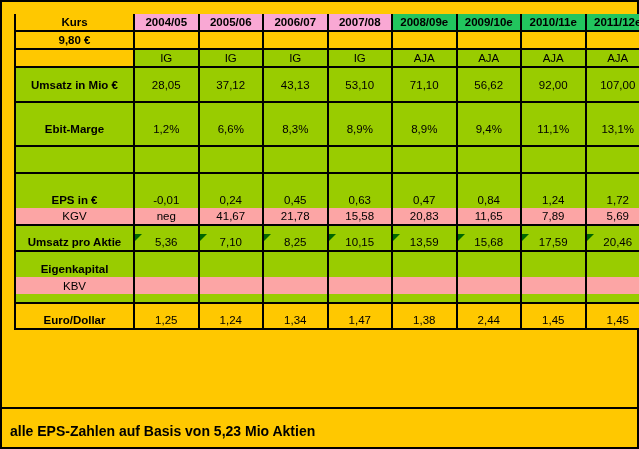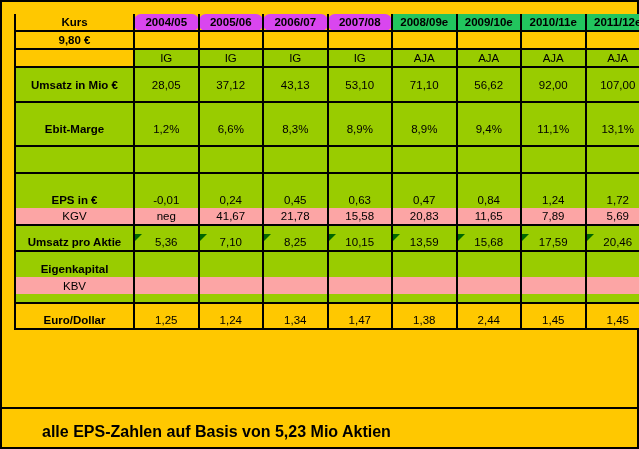--- a/index.html
+++ b/index.html
@@ -31,21 +31,21 @@
     overflow:hidden;
     white-space:nowrap;
     border-left:2px solid #000;
     border-right:2px solid #000;
     box-sizing:border-box;
   }
   
   .gold   {background:#ffc800;}
   .green  {background:#99cc00;}
   .pale   {background:#fca5a5;}
-  .cyan   {background:#d946ef;border-radius:7px;}
+  .cyan   {background:#f9a8d4;}
   .olive  {background:#22c55e;}
 
   
   td.lab{
     text-align:right;
     padding-right:6px;
     font-weight:bold;
     border-left:0;
   }
   td.lab.pale{font-weight:normal;}
@@ -71,21 +71,21 @@
   }
   
   #footer{
     position:absolute;left:0;right:0;bottom:0;
     height:40px;background:#ffc800;
     border-top:2px solid #000;
     box-sizing:border-box;
   }
   #footer span{
     display:block;padding:14px 8px 0 8px;
-    font-size:16px;font-weight:bold;margin-left:32px;
+    font-size:14px;font-weight:bold;
   }
 </style>
 </head>
 <body>
 
 <div id="sheet">
   <table class="fin">
     <colgroup>
       <col class="lbl">
         <col class="dat">

